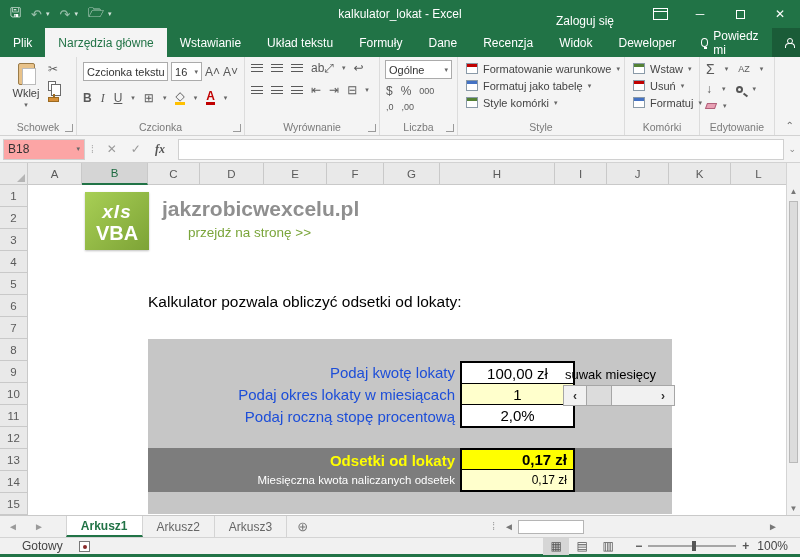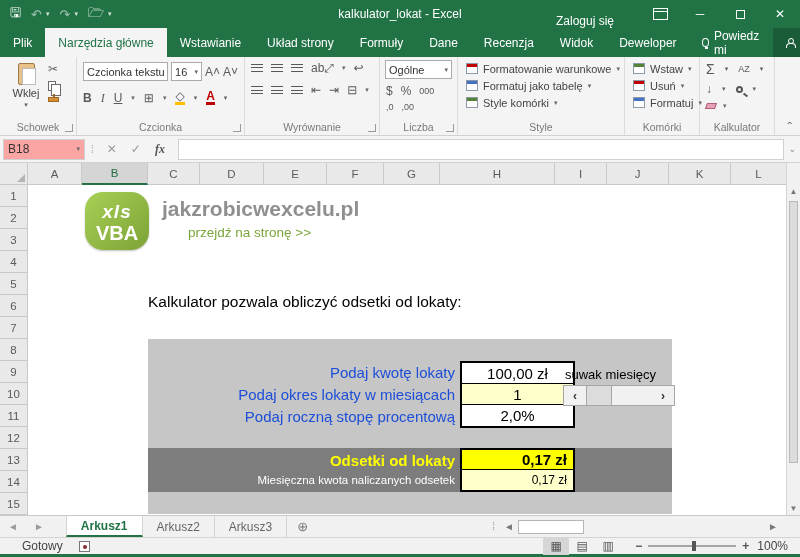--- a/index.html
+++ b/index.html
@@ -94,21 +94,21 @@
   .colheads{position:absolute;left:0;top:0;height:22px;width:786px;display:flex;}
   .ch,.corner{background:#e9e9e9;border-right:1px solid #c9c9c9;border-bottom:1px solid #c9c9c9;color:#5a5a5a;font-size:11.5px;display:flex;align-items:center;justify-content:center;flex:none;}
   .corner{width:28px;position:relative;}
   .corner::after{content:"";position:absolute;right:2px;bottom:2px;border-left:8px solid transparent;border-bottom:8px solid #b5b5b5;}
   .ch.sel{background:#d5d5d5;border-bottom:2px solid #217346;color:#1e6b41;}
   .rowheads{position:absolute;left:0;top:22px;width:28px;bottom:0;display:flex;flex-direction:column;}
   .rh{height:22px;background:#e9e9e9;border-right:1px solid #c9c9c9;border-bottom:1px solid #c9c9c9;color:#5a5a5a;font-size:11.5px;display:flex;align-items:center;justify-content:center;flex:none;}
   .canvas{position:absolute;left:28px;top:22px;right:14px;bottom:0;background:#fff;overflow:hidden;}
 
   
-  .logo{position:absolute;left:57px;top:7px;width:64px;height:58px;border-radius:18px;background:linear-gradient(135deg,#a8cf55,#7da336);color:#fff;text-align:center;line-height:1;box-shadow:0 1px 2px rgba(0,0,0,.25);}
+  .logo{position:absolute;left:57px;top:7px;width:64px;height:58px;border-radius:0;background:linear-gradient(135deg,#a8cf55,#7da336);color:#fff;text-align:center;line-height:1;box-shadow:0 1px 2px rgba(0,0,0,.25);}
   .logo .l1{display:block;margin-top:10px;font-size:19px;font-weight:bold;font-style:italic;letter-spacing:1px;}
   .logo .l2{display:block;margin-top:2px;font-size:20px;font-weight:bold;}
   .sitename{position:absolute;left:134px;top:12px;font-size:21px;font-weight:bold;color:#8f8f8f;}
   .sitelink{position:absolute;left:160px;top:40px;font-size:13.5px;color:#7aa53a;}
 
   .heading{position:absolute;left:120px;top:108px;font-size:15.5px;color:#000;}
 
   
   .calcbox{position:absolute;left:120px;top:154px;width:524px;height:175px;background:#c6c6c6;}
   .darkband{position:absolute;left:0px;top:109px;width:524px;height:44px;background:#7d7d7d;}
@@ -188,21 +188,21 @@
           <span class="maxbox"></span>
         </span>
       <span class="winbtn">✕</span>
     </div>
   </div>
 
   <div class="tabrow">
     <div class="rtab">Plik</div>
     <div class="rtab active">Narzędzia główne</div>
     <div class="rtab">Wstawianie</div>
-    <div class="rtab">Układ strony</div>
+    <div class="rtab">Układ tekstu</div>
     <div class="rtab">Formuły</div>
     <div class="rtab">Dane</div>
     <div class="rtab">Recenzja</div>
     <div class="rtab">Widok</div>
     <div class="rtab">Deweloper</div>
     <div class="tab-spacer"></div>
     <div class="tellme">
         <span class="bulb"></span>
         <span>Powiedz mi</span>
       </div>
@@ -345,21 +345,21 @@
       <div class="rrow" style="gap:10px;margin-top:3px;">
         <span class="ricon">↓</span>
           <span class="dd">▾</span>
         <span class="icon-search"></span>
           <span class="dd">▾</span>
       </div>
       <div class="rrow" style="margin-top:3px;">
         <span class="icon-eraser"></span>
           <span class="dd">▾</span>
       </div>
-      <div class="glabel">Kalkulator</div>
+      <div class="glabel">Edytowanie</div>
     </div>
 
     <div class="rgroup" style="flex:1;border-right:none;">
       <div class="collapse">⌃</div>
     </div>
   </div>
 
   <div class="fbar">
     <div class="namebox">
         <span>B18</span>

